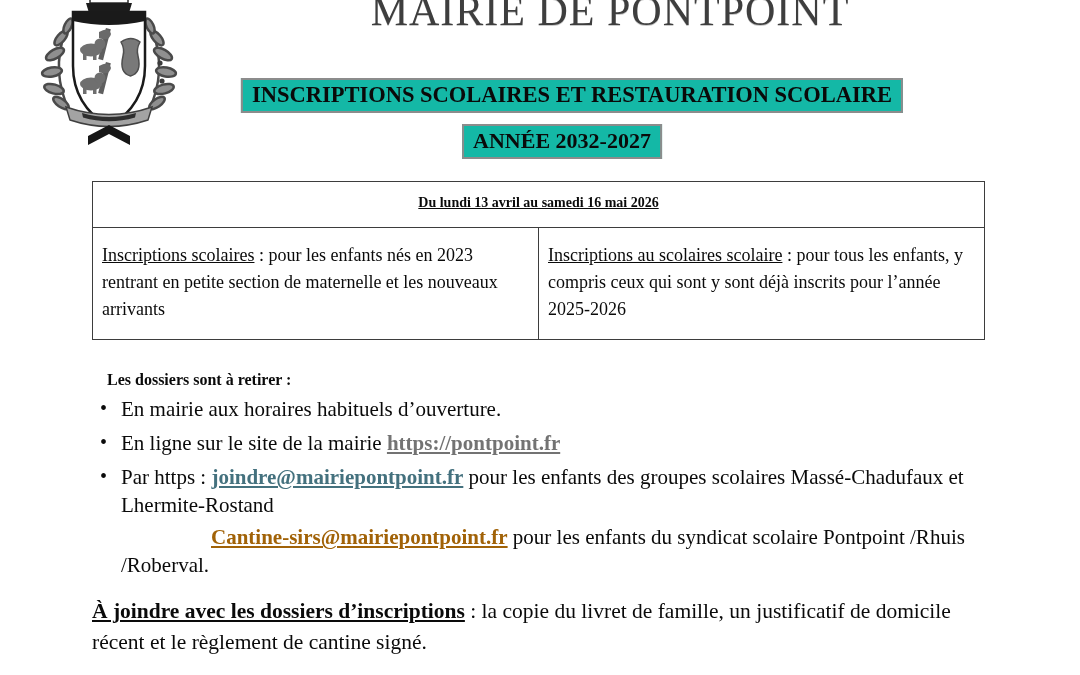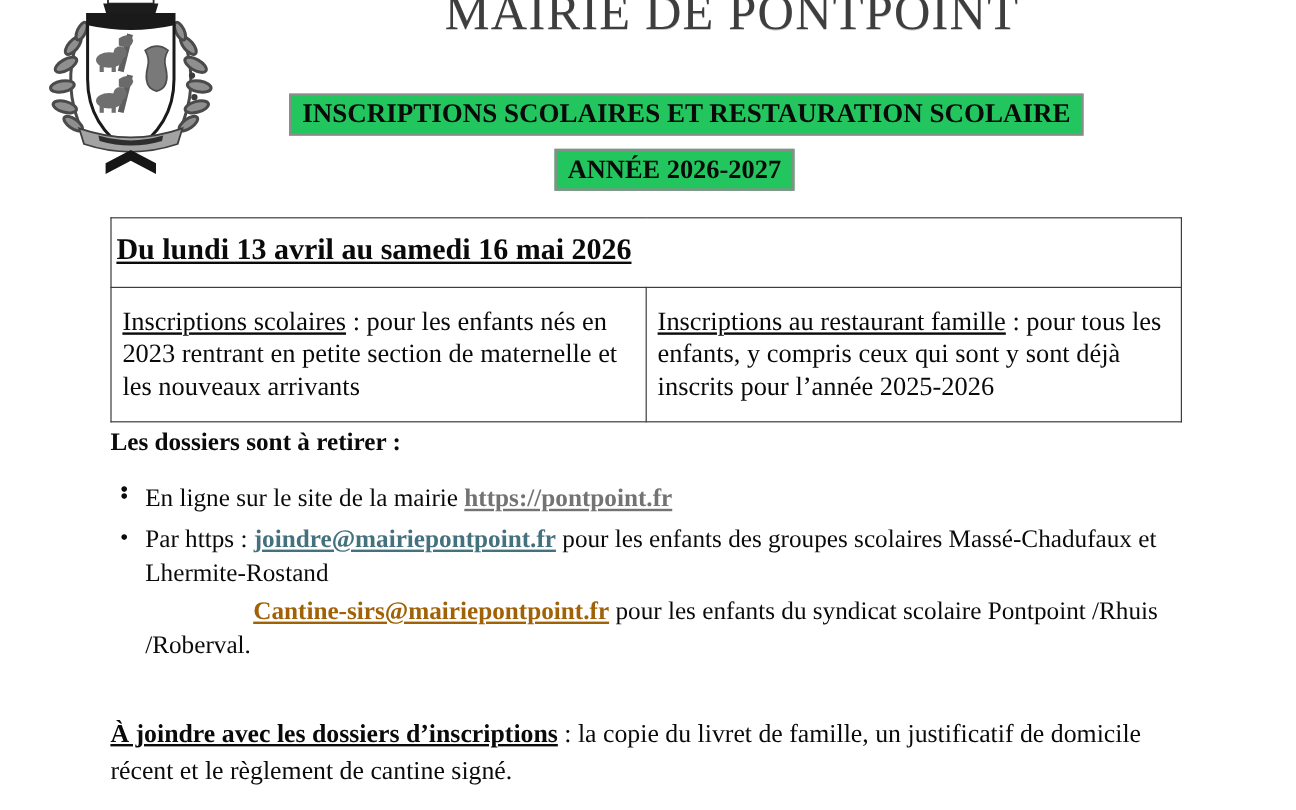--- a/index.html
+++ b/index.html
@@ -18,43 +18,43 @@
     margin:0;text-align:center;
     font-size:42px;font-weight:normal;letter-spacing:1px;
     color:#3e3e3e;text-shadow:0 1px 0 #c9c9c9;
     white-space:nowrap;
   }
   .heading-box{
     position:absolute;left:50%;transform:translateX(-50%);
     border:2px solid #8c8c8c;
     padding:2px 9px 3px 9px;
     font-weight:bold;white-space:nowrap;
-    background:#22c55e;
+    background:#14b8a6;
   }
   .main-box{top:78px;font-size:22.5px;margin-left:32px;}
   .year-box{top:124px;font-size:22px;margin-left:22px;}
   
   table.period{
     position:absolute;left:92px;top:181px;width:893px;
     border-collapse:collapse;table-layout:fixed;
   }
   table.period td{border:1.5px solid #3d3d3d;}
   td.period-header{
-    text-align:left;font-weight:bold;font-size:25px;
+    text-align:center;font-weight:bold;font-size:14px;
     padding:13px 4px 16px 4px;
   }
   td.period-cell{
-    vertical-align:top;font-size:22px;line-height:27px;
+    vertical-align:top;font-size:18px;line-height:27px;
     padding:14px 10px 16px 9px;width:50%;
   }
   .u{text-decoration:underline;}
   
   .section-heading{
-    position:absolute;left:92px;top:356px;margin:0;
-    font-size:21px;font-weight:bold;
+    position:absolute;left:92px;top:356px;margin:15px;
+    font-size:16px;font-weight:bold;
   }
   ul.bullets{
     position:absolute;left:92px;top:395px;width:896px;
     margin:0;padding:0;list-style:none;
     font-size:21px;line-height:28px;
   }
   ul.bullets li{position:relative;padding-left:29px;margin:0 0 6px 0;}
   ul.bullets li .bullet-dot{
     position:absolute;left:8px;top:-1px;font-size:20px;
   }
@@ -135,46 +135,47 @@
 
     <path d="M55,150 L76,139 L97,150 L97,159 L76,148 L55,159 Z" fill="#161616"></path>
   </svg>
 
   <h1 class="page-title">MAIRIE DE PONTPOINT</h1>
 
   <div class="heading-box main-box">
     <span>INSCRIPTIONS SCOLAIRES ET RESTAURATION SCOLAIRE</span>
   </div>
   <div class="heading-box year-box">
-    <span>ANNÉE 2026-2027</span>
+    <span>ANNÉE 2032-2027</span>
   </div>
 
   <table class="period">
     <tbody>
       <tr>
         <td class="period-header" colspan="2">
           <span class="u">Du lundi 13 avril au samedi 16 mai 2026</span>
         </td>
       </tr>
       <tr>
         <td class="period-cell">
           <span class="u">Inscriptions scolaires</span><span> : pour les enfants nés en 2023 rentrant en petite section de maternelle et les nouveaux arrivants</span>
         </td>
         <td class="period-cell">
-          <span class="u">Inscriptions au restaurant famille</span><span> : pour tous les enfants, y compris ceux qui sont y sont déjà inscrits pour l’année 2025-2026</span>
+          <span class="u">Inscriptions au scolaires scolaire</span><span> : pour tous les enfants, y compris ceux qui sont y sont déjà inscrits pour l’année 2025-2026</span>
         </td>
       </tr>
     </tbody>
   </table>
 
   <p class="section-heading">Les dossiers sont à retirer :</p>
 
   <ul class="bullets">
     <li>
       <span class="bullet-dot">•</span>
+      <span>En mairie aux horaires habituels d’ouverture.</span>
     </li>
     <li>
       <span class="bullet-dot">•</span>
       <span>En ligne sur le site de la mairie </span><a class="doc-link" style="color: #737373;">https://pontpoint.fr</a>
     </li>
     <li>
       <span class="bullet-dot">•</span>
       <div><span>Par https : </span><a class="doc-link" style="color: rgb(68, 113, 126);">joindre@mairiepontpoint.fr</a><span> pour les enfants des groupes scolaires Massé-Chadufaux et Lhermite-Rostand</span></div>
       <div class="cantine-line"><a class="doc-link" style="color: #a16207;">Cantine-sirs@mairiepontpoint.fr</a><span> pour les enfants du syndicat scolaire Pontpoint /Rhuis /Roberval.</span></div>
     </li>

